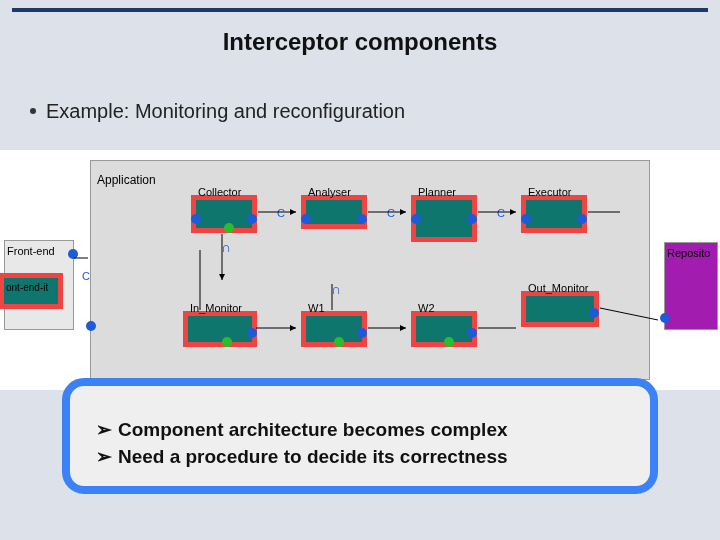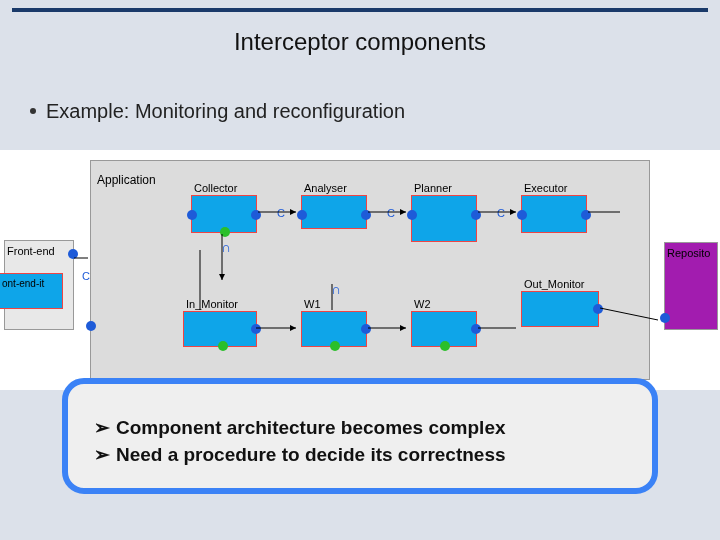--- a/index.html
+++ b/index.html
@@ -16,21 +16,21 @@
     top: 8px; left: 12px; right: 12px;
     height: 4px;
     background: #1a3a6a;
   }
   .title {
     position: absolute;
     top: 28px;
     width: 100%;
     text-align: center;
     font-size: 24px;
-    font-weight: normal;
+    font-weight: bold;
     color: #111;
   }
   .bullet-line {
     position: absolute;
     top: 100px;
     left: 30px;
     font-size: 20px;
     color: #222;
   }
   .bullet-dot {
@@ -59,22 +59,22 @@
   }
   .app-label {
     position: absolute;
     left: 6px; top: 4px;
     font-size: 12px;
     color: #000;
     margin-top: 8px;
   }
   .comp {
     position: absolute;
-    background: #0ea5e9;
-    border: 1px solid #ef4444;
+    background: #0f766e;
+    border: 5px solid #ef4444;
   }
   .comp-label {
     position: absolute;
     top: -14px;
     left: 2px;
     font-size: 11px;
     color: #000;
     white-space: nowrap;
   }
   .port {
@@ -101,21 +101,21 @@
     width: 720px; height: 240px;
     pointer-events: none;
   }
   .callout {
     position: absolute;
     left: 62px;
     top: 378px;
     width: 596px;
     height: 116px;
     background: #efefef;
-    border: 6px solid #3b82f6;
+    border: 8px solid #3b82f6;
     border-radius: 22px;
     padding: 28px 26px;
   }
   .callout-line {
     font-size: 19px;
     font-weight: bold;
     color: #111;
     margin: 4px 0;
   }
   .chev {

